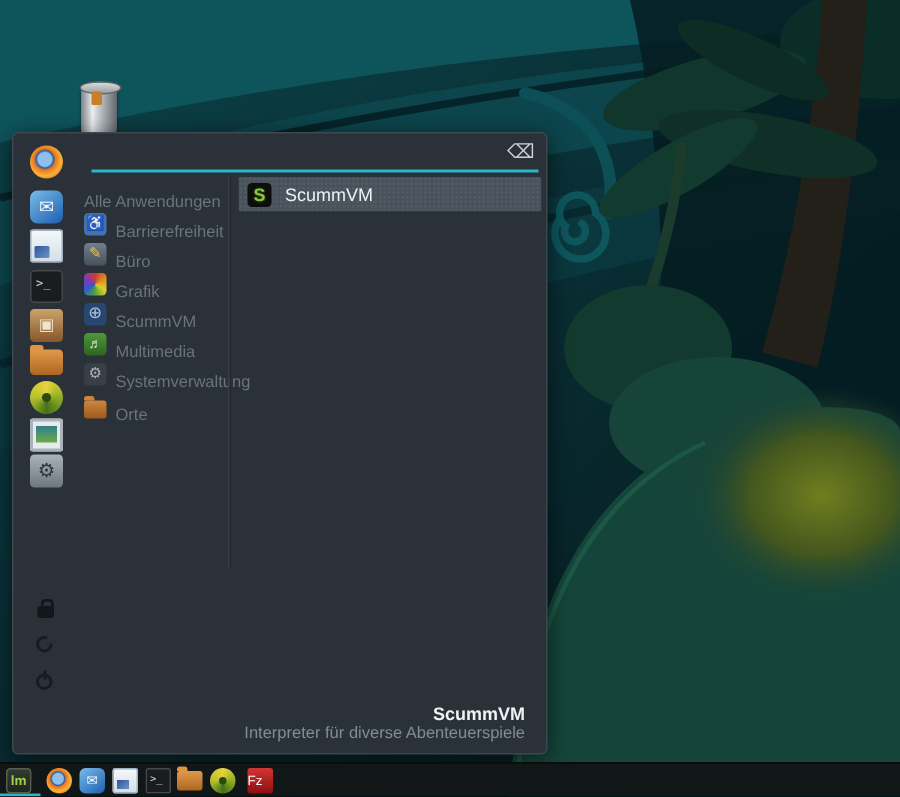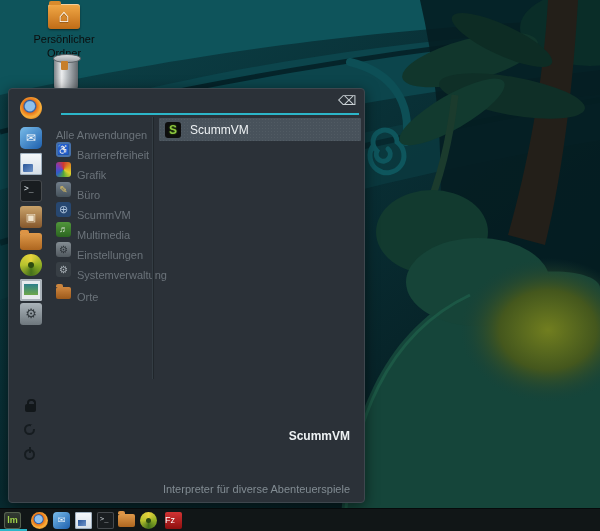--- a/index.html
+++ b/index.html
@@ -124,21 +124,21 @@
     background-image:radial-gradient(rgba(255,255,255,.05) 1px,transparent 1px);
     background-size:3px 3px;border-radius:1px;}
   .scumm-ic{width:16px;height:16px;border-radius:3px;background:#0d0d0d;margin-right:9px;
     text-align:center;line-height:16px;font-size:12px;font-weight:bold;color:#8dc63f;
     text-shadow:0 0 2px #3c6a10;}
   .result-label{font-size:12px;color:#eef2f4;}
 
   
   #menu-footer{position:absolute;right:14px;bottom:6px;text-align:right;}
   .f-title{font-size:12px;font-weight:bold;color:#eef2f4;line-height:14px;}
-  .f-sub{font-size:11px;color:#828c93;line-height:13px;margin-top:40px;}
+  .f-sub{font-size:11px;color:#828c93;line-height:13px;}
 
   
   #taskbar{position:absolute;left:0;bottom:0;width:600px;height:23px;background:#111617;
     border-top:1px solid #060a0b;}
   .tb-btn{position:absolute;top:2px;width:19px;height:19px;cursor:pointer;}
   .tb{width:17px;height:17px;margin:1px;border-radius:3px;position:relative;}
   .t-mint{background:linear-gradient(#343b34,#1d231d);box-shadow:inset 0 0 0 1px #55614f;
     text-align:center;line-height:17px;font-size:9px;font-weight:bold;color:#9fd24a;}
   .t-firefox{border-radius:50%;
     background:radial-gradient(circle at 45% 42%,#8fc0ec 0 26%,#2b5ea8 33%,#e8761a 40%,#f9b13c 62%,#b34a00 100%);}
@@ -192,27 +192,20 @@
     <ellipse cx="452" cy="112" rx="60" ry="17" fill="#123a2f" transform="rotate(-30 452 112)"></ellipse>
     <ellipse cx="502" cy="40" rx="55" ry="15" fill="#0d2c24" transform="rotate(25 502 40)"></ellipse>
     <path d="M455,95 C450,140 440,180 425,215" stroke="#1b3b2d" stroke-width="7" fill="none"></path>
     <ellipse cx="432" cy="232" rx="56" ry="42" fill="#123a2f"></ellipse>
     <path d="M340,531 C345,430 380,330 470,290 C540,260 600,272 600,288 L600,531 Z" fill="#15453a"></path>
     <ellipse cx="478" cy="282" rx="72" ry="44" fill="#164438"></ellipse>
     <ellipse cx="548" cy="330" rx="88" ry="72" fill="url(#glow)"></ellipse>
     <path d="M345,520 C352,425 385,335 470,295" stroke="#1e5c49" stroke-width="3" fill="none" opacity="0.8"></path>
   </svg>
 
-  <div class="dicon" style="left:19px;top:4px;width:90px;">
-    <div class="home-art"></div>
-    <div class="dlabel">
-      <div>Persönlicher</div>
-      <div>Ordner</div>
-    </div>
-  </div>
   <div class="abs" style="left:54px;top:57px;">
     <div class="trash-art"></div>
   </div>
 
   <div id="menu">
 
     <div class="clear-btn">⌫</div>
     <div class="search-line"></div>
 
     <div class="fav-btn" style="top:6px;">
@@ -256,38 +249,34 @@
     <div id="cats">
       <div class="cat-row">
         <div class="cat-ic c-none"></div>
         <span class="cat-label">Alle Anwendungen</span>
       </div>
       <div class="cat-row">
         <div class="cat-ic c-access"></div>
         <span class="cat-label">Barrierefreiheit</span>
       </div>
       <div class="cat-row">
+        <div class="cat-ic c-office"></div>
+        <span class="cat-label">Büro</span>
+      </div>
+      <div class="cat-row">
         <div class="cat-ic c-graphics"></div>
         <span class="cat-label">Grafik</span>
       </div>
       <div class="cat-row">
-        <div class="cat-ic c-office"></div>
-        <span class="cat-label">Büro</span>
-      </div>
-      <div class="cat-row">
         <div class="cat-ic c-internet"></div>
         <span class="cat-label">ScummVM</span>
       </div>
       <div class="cat-row">
         <div class="cat-ic c-multimedia"></div>
         <span class="cat-label">Multimedia</span>
-      </div>
-      <div class="cat-row">
-        <div class="cat-ic c-settings"></div>
-        <span class="cat-label">Einstellungen</span>
       </div>
       <div class="cat-row">
         <div class="cat-ic c-sysadmin"></div>
         <span class="cat-label">Systemverwaltung</span>
       </div>
       <div class="cat-row" style="margin-top:2px;">
         <div class="cat-ic c-places"></div>
         <span class="cat-label">Orte</span>
       </div>
     </div>

